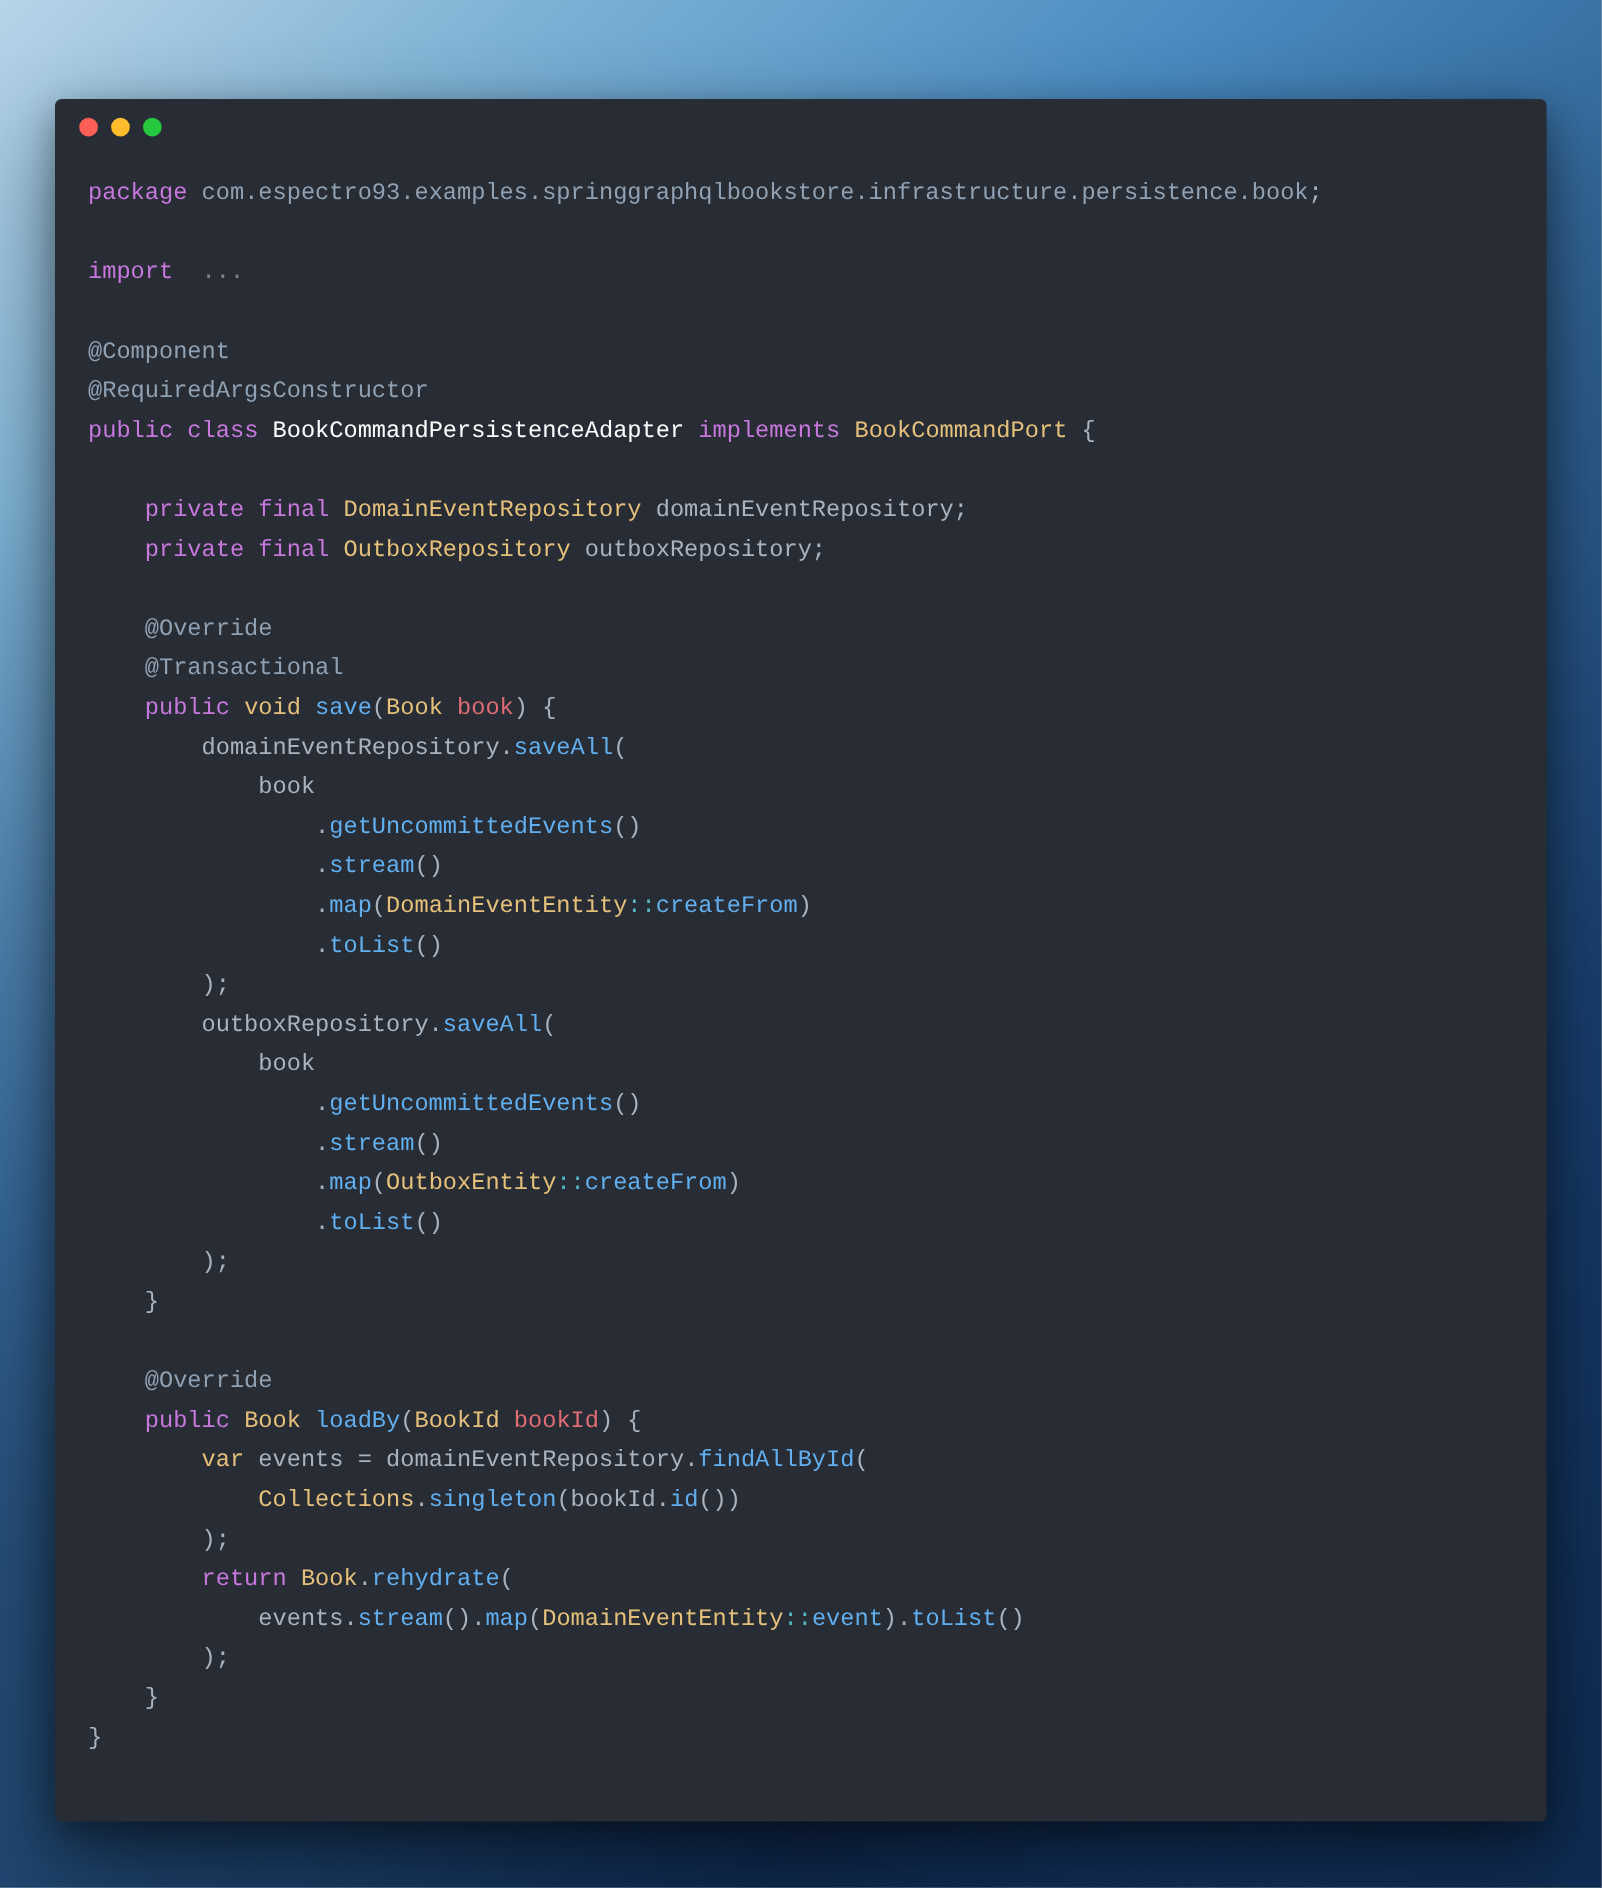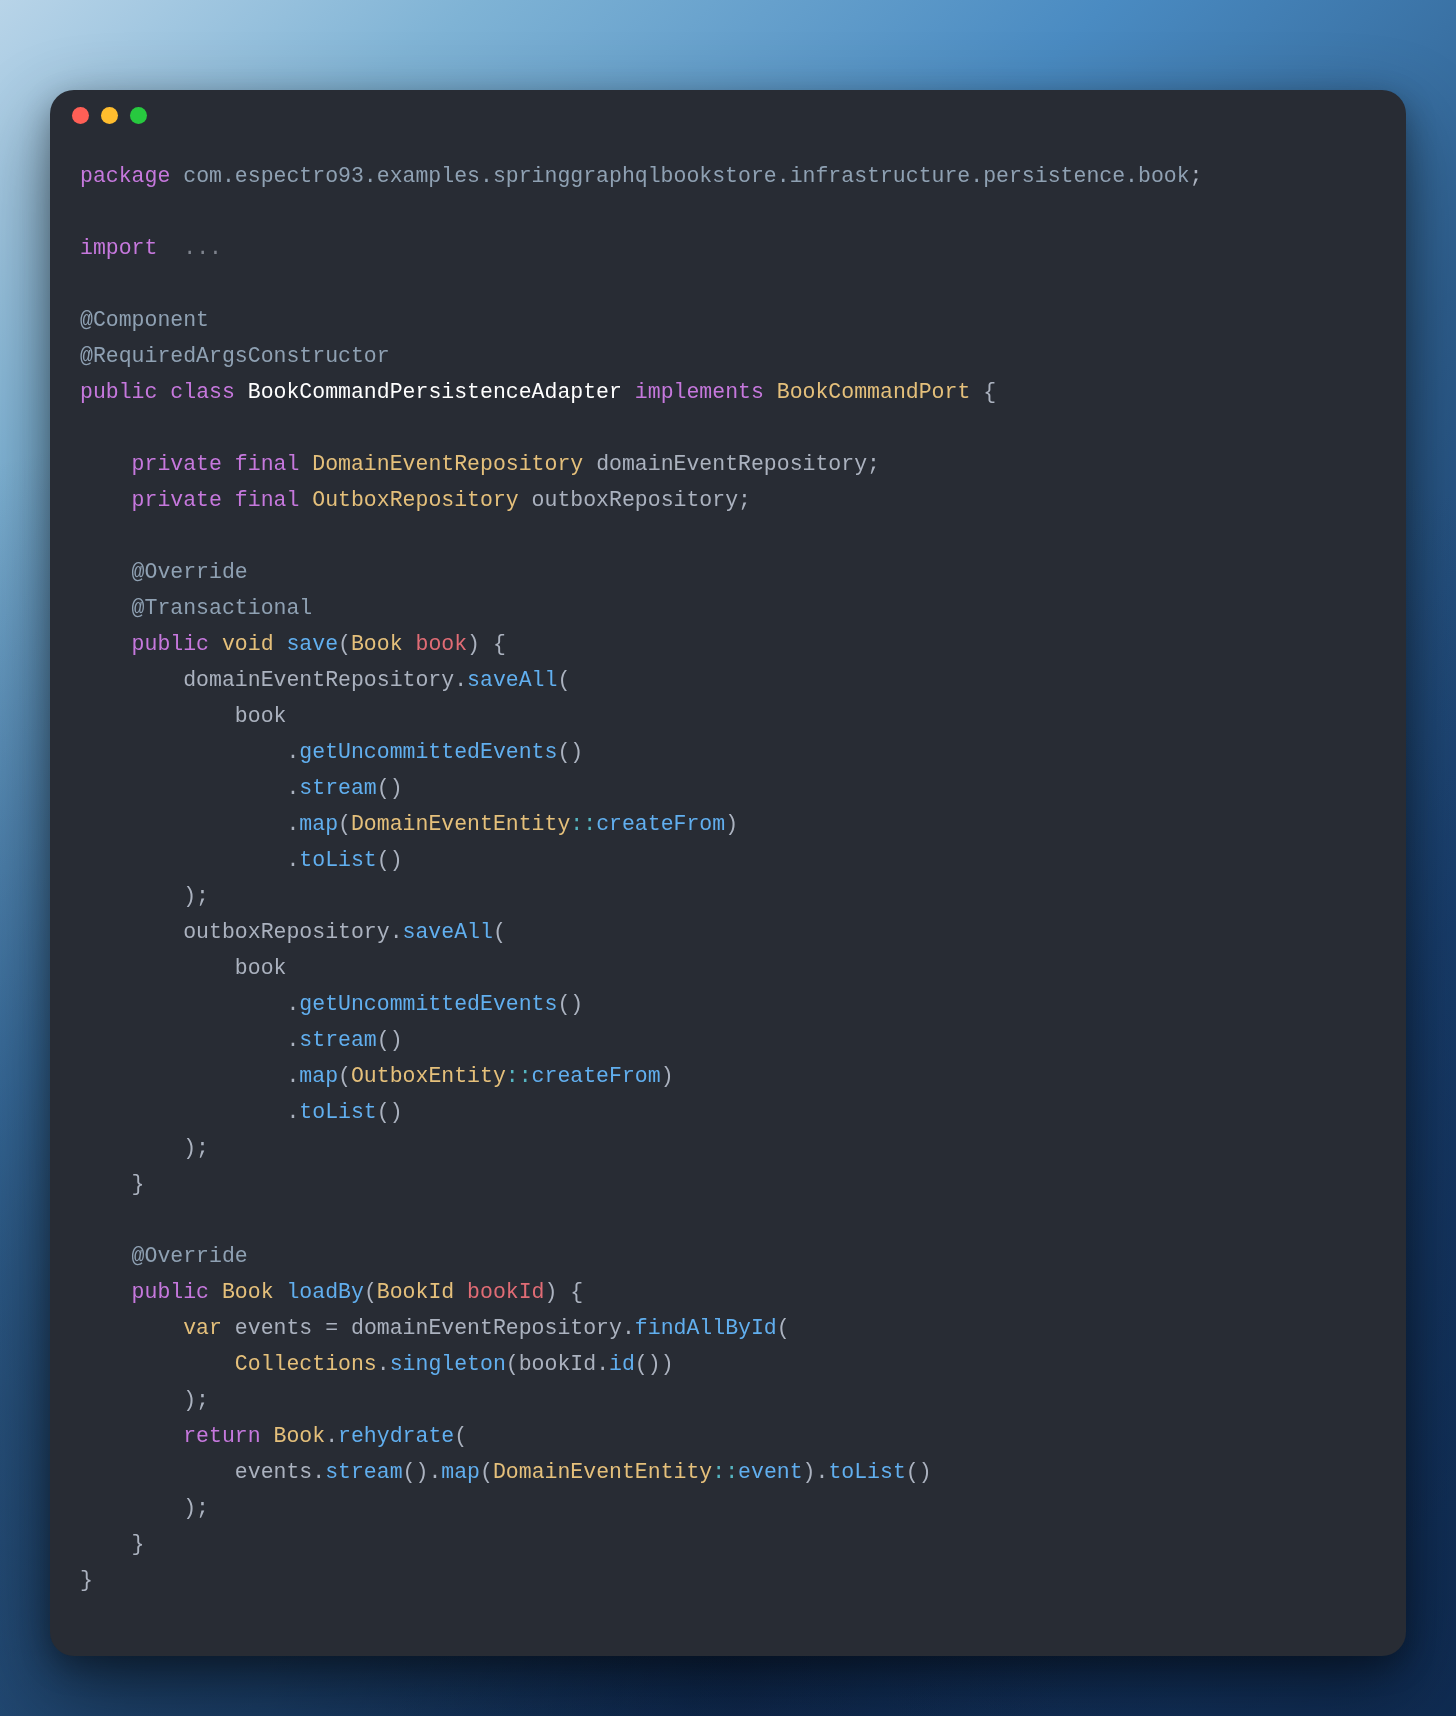--- a/index.html
+++ b/index.html
@@ -15,21 +15,21 @@
     background:
       radial-gradient(ellipse at 15% 85%, rgba(10,30,60,0.6) 0%, transparent 50%),
       radial-gradient(ellipse at 85% 90%, rgba(15,40,80,0.5) 0%, transparent 50%),
       radial-gradient(ellipse at 50% 95%, rgba(8,25,55,0.55) 0%, transparent 45%);
     pointer-events: none;
   }
   .window {
     position: relative;
     width: 1356px;
     background: #282c34;
-    border-radius: 24px;
+    border-radius: 6px;
     box-shadow: 0 30px 80px rgba(0,0,0,0.45), 0 10px 30px rgba(0,0,0,0.3);
     overflow: hidden;
   }
   .titlebar {
     height: 50px;
     display: flex;
     align-items: center;
     padding: 0 22px;
     gap: 12px;
   }

